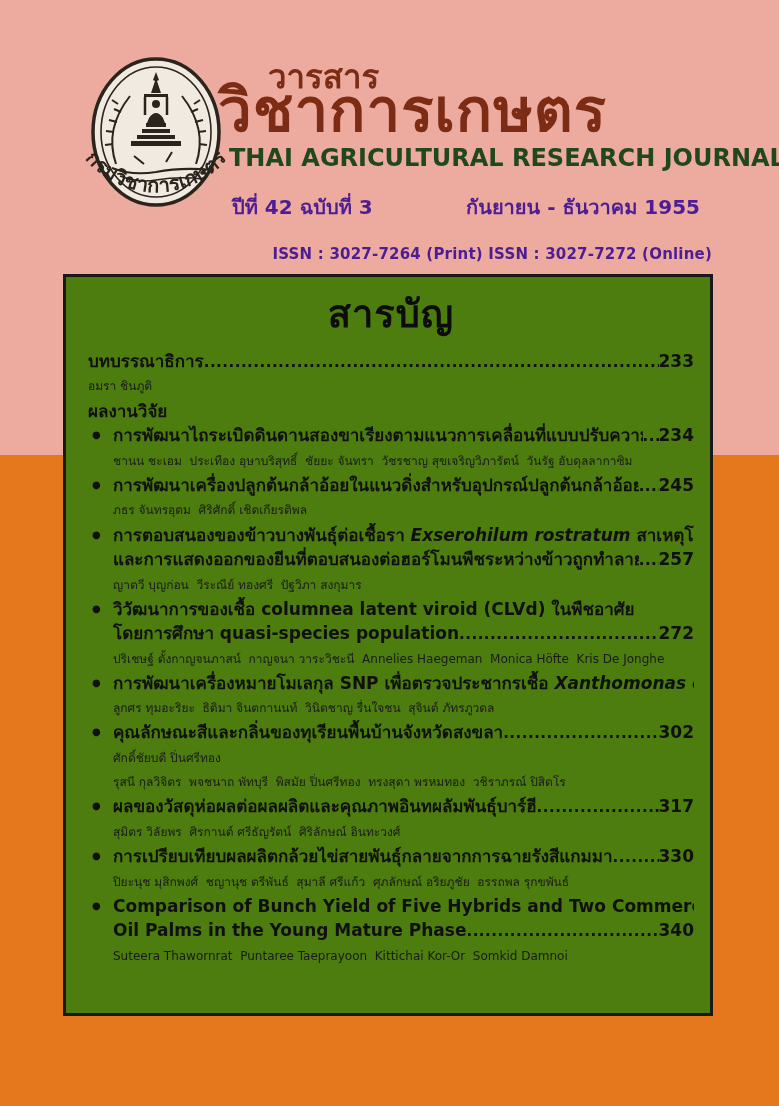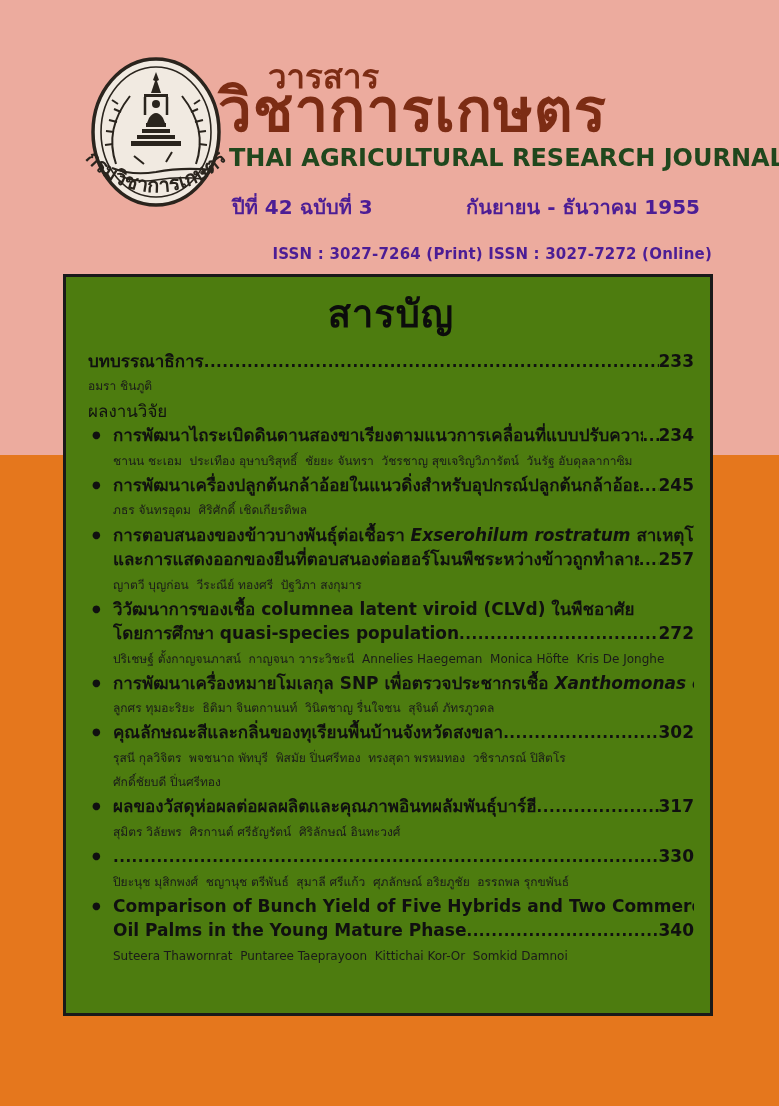--- a/index.html
+++ b/index.html
@@ -22,21 +22,21 @@
   .issn { position:absolute; right:67px; top:245px; font-size:15px; font-weight:bold; color:#4c1d95; letter-spacing:.2px; }
 
   
   .box { position:absolute; left:63px; top:274px; width:650px; height:742px;
          background:#4d7c0f; border:3px solid #191919; padding:4px 16px 0 22px; }
   .toc-title { text-align:center; font-size:38px; font-weight:bold; color:#0c0c0c; letter-spacing:1px; margin:2px 0 5px; }
 
   .line { position:relative; line-height:24.4px; font-size:17px; color:#101010; }
   .title-line { display:flex; align-items:baseline; font-weight:bold; }
   .authors { font-weight:normal; font-size:12px; color:#1a1a1a; white-space:pre-wrap; }
-  .section { font-weight:normal; }
+  .section { font-weight:bold; }
   .entry .line { padding-left:25px; }
   .bullet { position:absolute; left:4px; top:0; font-size:10px; line-height:24.4px; }
   .ttext { white-space:nowrap; overflow:hidden; min-width:0; flex:0 1 auto; }
   .ttext i { font-style:italic;text-align:right; }
   .dots { flex:1 1 20px; min-width:14px; overflow:hidden; white-space:nowrap; }
   .dots::after {
     content:"........................................................................................................................................................................................";
     font-weight:bold; font-size:15px; letter-spacing:.5px;
   }
   .page { font-weight:bold; flex:0 0 auto; }
@@ -144,35 +144,36 @@
             </div>
             <div class="line authors">ลูกศร ทุมอะริยะ  ธิติมา จินตกานนท์  วินิตชาญ รื่นใจชน  สุจินต์ ภัทรภูวดล</div>
           </div>
           <div class="entry">
             <div class="line title-line">
               <span class="bullet">●</span>
               <span class="ttext"><span>คุณลักษณะสีและกลิ่นของทุเรียนพื้นบ้านจังหวัดสงขลา</span></span>
               <span class="dots"></span>
               <span class="page">302</span>
             </div>
+            <div class="line authors">ศักดิ์ชัยบดี ปิ่นศรีทอง</div>
             <div class="line authors">รุสนี กุลวิจิตร  พจชนาถ พัทบุรี  พิสมัย ปิ่นศรีทอง  ทรงสุดา พรหมทอง  วชิราภรณ์ ปิสิตโร</div>
-            <div class="line authors">ศักดิ์ชัยบดี ปิ่นศรีทอง</div>
           </div>
           <div class="entry">
             <div class="line title-line">
               <span class="bullet">●</span>
               <span class="ttext"><span>ผลของวัสดุห่อผลต่อผลผลิตและคุณภาพอินทผลัมพันธุ์บาร์ฮี</span></span>
               <span class="dots"></span>
               <span class="page">317</span>
             </div>
             <div class="line authors">สุมิตร วิลัยพร  ศิรกานต์ ศรีธัญรัตน์  ศิริลักษณ์ อินทะวงศ์</div>
           </div>
           <div class="entry">
             <div class="line title-line">
               <span class="bullet">●</span>
+              <span class="ttext"><span>การเปรียบเทียบผลผลิตกล้วยไข่สายพันธุ์กลายจากการฉายรังสีแกมมา</span></span>
               <span class="dots"></span>
               <span class="page">330</span>
             </div>
             <div class="line authors">ปิยะนุช มุสิกพงศ์  ชญานุช ตรีพันธ์  สุมาลี ศรีแก้ว  ศุภลักษณ์ อริยภูชัย  อรรถพล รุกขพันธ์</div>
           </div>
           <div class="entry">
             <div class="line title-line">
               <span class="bullet">●</span>
               <span class="ttext"><span>Comparison of Bunch Yield of Five Hybrids and Two Commercial Tenera</span></span>
             </div>

